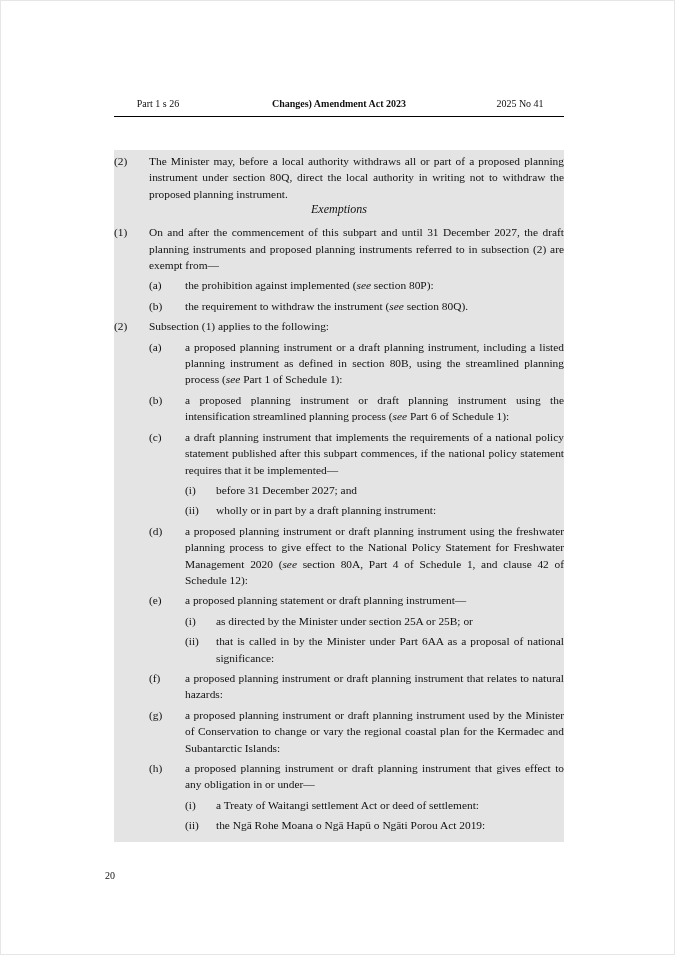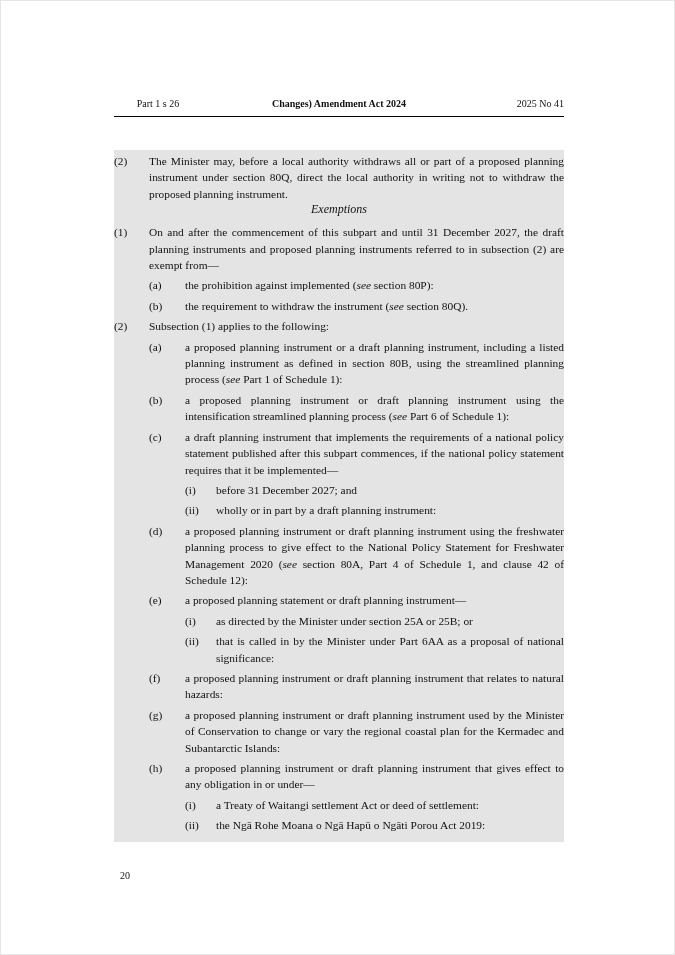--- a/index.html
+++ b/index.html
@@ -21,21 +21,21 @@
   .running-header {
     position: absolute;
     left: 113px; top: 97px; width: 450px;
     display: flex; align-items: flex-end;
     border-bottom: 1.5px solid #000000;
     padding-bottom: 5px;
     font-size: 10px; line-height: 12.5px;
   }
   .hdr-left  { width: 88px; text-align: center; }
   .hdr-center{ flex: 1; text-align: center; font-weight: bold; }
-  .hdr-right { width: 88px; text-align: right; }
+  .hdr-right { width: 88px; text-align: center; }
 
   
   .statute-body {
     position: absolute;
     left: 113px; top: 149px; width: 450px;
     background: #e4e4e4;
     padding: 3px 0 8px 0;
     font-size: 11.4px; line-height: 16.4px;
   }
   .row { display: flex; margin-top: 4px; }
@@ -50,33 +50,33 @@
   .crosshead {
     text-align: center; font-style: italic;
     font-size: 12px; line-height: 15px;
     margin: 0 0 7px 0;
   }
   .it { font-style: italic; }
 
   
   .page-number {
     position: absolute;
-    left: 119px; top: 869px;
+    left: 104px; top: 869px;
     font-size: 10px;
   }
 </style>
 </head>
 <body>
 
 <div class="page">
 
   <div class="running-header">
     <div class="hdr-left">Part 1 s 26</div>
     <div class="hdr-center">
-      <div>Changes) Amendment Act 2024</div>
+      <div>Changes) Amendment Act 2023</div>
     </div>
     <div class="hdr-right">2025 No 41</div>
   </div>
 
   <div class="statute-body" style="background: rgb(228, 228, 228);">
       <div class="row subsection">
         <span class="lbl">(2)</span>
         <div class="txt"><span>The Minister may, before a local authority withdraws all or part of a proposed planning instrument under section 80Q, direct the local authority in writing not to withdraw the proposed planning instrument.</span></div>
       </div>
       <div class="crosshead">Exemptions</div>

